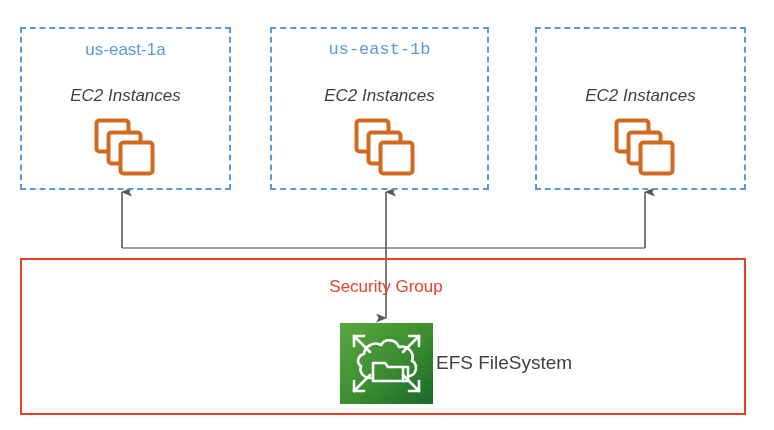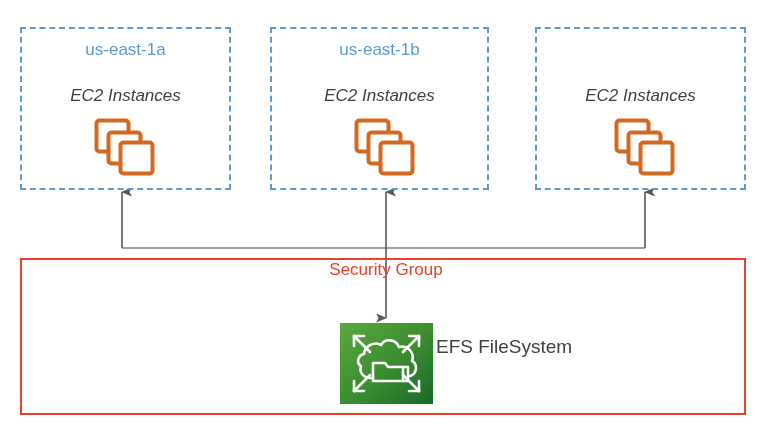--- a/index.html
+++ b/index.html
@@ -93,21 +93,21 @@
   <div class="ec2-label layer-top" style="left:20px; top:86px; width:211px;">EC2 Instances</div>
   <div class="ec2-icon layer-top" style="left:94px; top:118px;">
     <svg viewBox="0 0 62 58" width="62" height="58" aria-hidden="true">
       <rect x="2.5" y="2.5" width="32" height="31" rx="3" ry="3" fill="#ffffff" stroke="#d2691e" stroke-width="4"></rect>
       <rect x="14.5" y="14.5" width="32" height="31" rx="3" ry="3" fill="#ffffff" stroke="#d2691e" stroke-width="4"></rect>
       <rect x="26.5" y="24.5" width="32" height="31" rx="3" ry="3" fill="#ffffff" stroke="#d2691e" stroke-width="4"></rect>
     </svg>
   </div>
 
   <div class="az-box layer-mid" style="left:270px; top:27px; width:219px; height:163px;"></div>
-  <div class="az-label layer-top" style="left:270px; top:40px; width:219px;">us-east-1b</div>
+  <div class="az-label layer-top" style="left:270px; top:40px; width:219px;font-family:Liberation Mono, monospace;">us-east-1b</div>
   <div class="ec2-label layer-top" style="left:270px; top:86px; width:219px;">EC2 Instances</div>
   <div class="ec2-icon layer-top" style="left:354px; top:118px;">
     <svg viewBox="0 0 62 58" width="62" height="58" aria-hidden="true">
       <rect x="2.5" y="2.5" width="32" height="31" rx="3" ry="3" fill="#ffffff" stroke="#d2691e" stroke-width="4"></rect>
       <rect x="14.5" y="14.5" width="32" height="31" rx="3" ry="3" fill="#ffffff" stroke="#d2691e" stroke-width="4"></rect>
       <rect x="26.5" y="24.5" width="32" height="31" rx="3" ry="3" fill="#ffffff" stroke="#d2691e" stroke-width="4"></rect>
     </svg>
   </div>
 
   <div class="az-box layer-mid" style="left:535px; top:27px; width:211px; height:163px;"></div>
@@ -133,21 +133,21 @@
     <path d="M122,248 L645,248" stroke="#808080" stroke-width="1.4" fill="none"></path>
 
     <path d="M122,248 L122,192" stroke="#595959" stroke-width="1.6" fill="none" marker-end="url(#arrow-up)"></path>
 
     <path d="M645,248 L645,192" stroke="#595959" stroke-width="1.6" fill="none" marker-end="url(#arrow-up)"></path>
 
     <path d="M386,318 L386,192" stroke="#595959" stroke-width="1.6" fill="none" marker-start="url(#arrow-down)" marker-end="url(#arrow-up)"></path>
   </svg>
 
   <div class="sg-box layer-mid" style="left:20px; top:258px; width:726px; height:157px;"></div>
-  <div class="sg-label layer-top" style="left:236px; top:260px; width:300px;">Security Group</div>
+  <div class="sg-label layer-top" style="left:236px; top:277px; width:300px;">Security Group</div>
 
   <div class="efs-icon layer-top" style="left:340px; top:323px;">
     <svg viewBox="0 0 93 81" width="93" height="81" aria-hidden="true">
       <defs>
         <linearGradient id="efsGrad" x1="0" y1="0" x2="1" y2="1">
           <stop offset="0%" stop-color="#5aa83f"></stop>
           <stop offset="55%" stop-color="#3a8c2f"></stop>
           <stop offset="100%" stop-color="#18682a"></stop>
         </linearGradient>
       </defs>
@@ -173,15 +173,15 @@
         <path d="M31,55 C23,55 19,49 21,43 C16,40 18,32 24,31
                  C25,23 34,18 41,22 C45,15 56,16 59,24
                  C68,22 75,30 72,38 C78,41 77,51 70,53"></path>
 
         <path d="M33,40 L33,58 L68,58 L68,44 L48,44 L45,40 Z"></path>
         <path d="M63,44 L63,58"></path>
       </g>
     </svg>
   </div>
 
-  <div class="efs-label layer-top" style="left:436px; top:336px;">EFS FileSystem</div>
+  <div class="efs-label layer-top" style="left:436px; top:352px;">EFS FileSystem</div>
 
 </div>
 
 </body></html>

